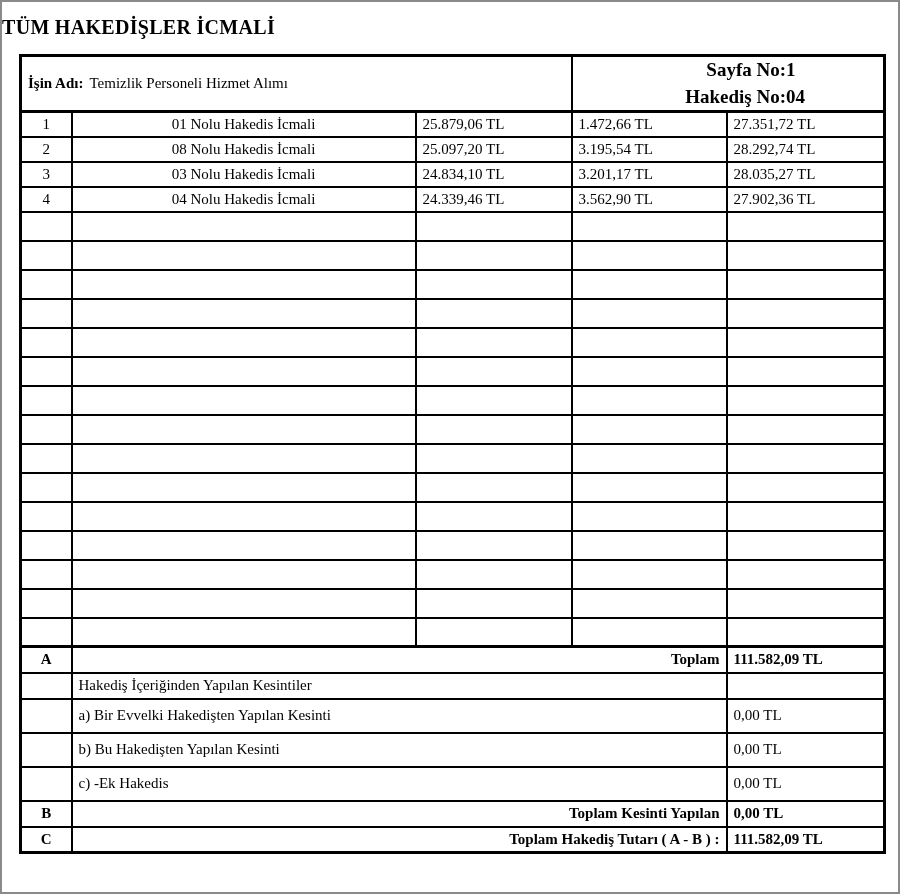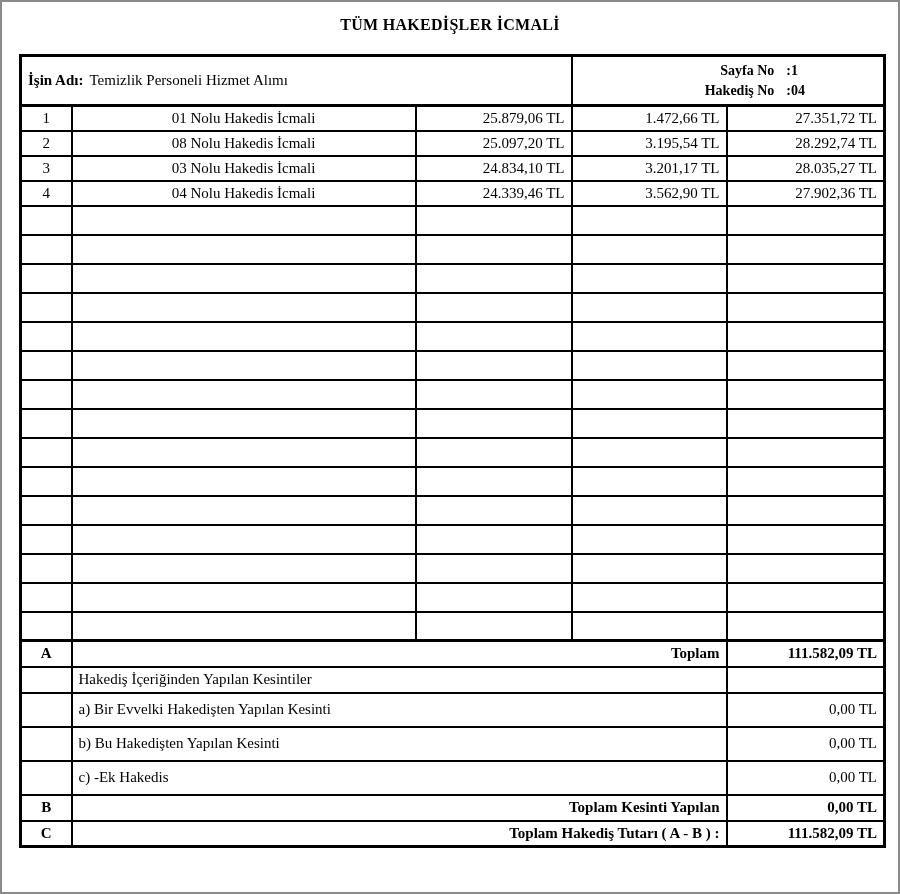--- a/index.html
+++ b/index.html
@@ -12,22 +12,21 @@
     border: 2px solid #8a8a8a;
     font-family: "Liberation Serif", "DejaVu Serif", serif;
     color: #000;
   }
 
   .title {
     position: absolute;
     top: 14px;
     left: 0;
     width: 100%;
-    text-align: center;
-    font-size: 16px;
+    font-size: 20px;
     font-weight: bold;
     letter-spacing: 0.3px;
   }
 
   table.main {
     position: absolute;
     left: 17px;
     top: 52px;
     width: 864px;
     border-collapse: collapse;
@@ -48,43 +47,43 @@
     height: 47px;
     border-bottom: 3px solid #000;
   }
   td.info-left { font-size: 16px; padding-left: 7px; }
   td.info-left .val { margin-left: 6px; font-weight: normal; }
   .b { font-weight: bold; }
 
   .pageinfo {
     display: grid;
     grid-template-columns: auto auto;
-    column-gap: 12px;
+    column-gap: 0;
     justify-content: end;
     margin-right: 72px;
     font-weight: bold;
-    font-size: 14px;
+    font-size: 19px;
     line-height: 1.4;
   }
   .pi-label { text-align: right; }
   .pi-value { text-align: left; }
 
   
   tr.head-row th {
     height: 51px;
     border-bottom: 3px solid #000;
     text-align: center;
     font-weight: bold;
     line-height: 1.3;
   }
 
   
   tr.data-row { height: 25px; }
   .ctr { text-align: center; }
-  .num { text-align: right; }
+  .num { }
 
   
   tr.empty-row { height: 29px; }
 
   
   tr.foot-a td { border-top: 3px solid #000; }
   tr.foot-a, tr.foot-kes, tr.foot-b, tr.foot-c { height: 26px; }
   tr.foot-ded { height: 34px; }
   .f-letter { text-align: center; font-weight: bold; }
   .rt { text-align: right; }

